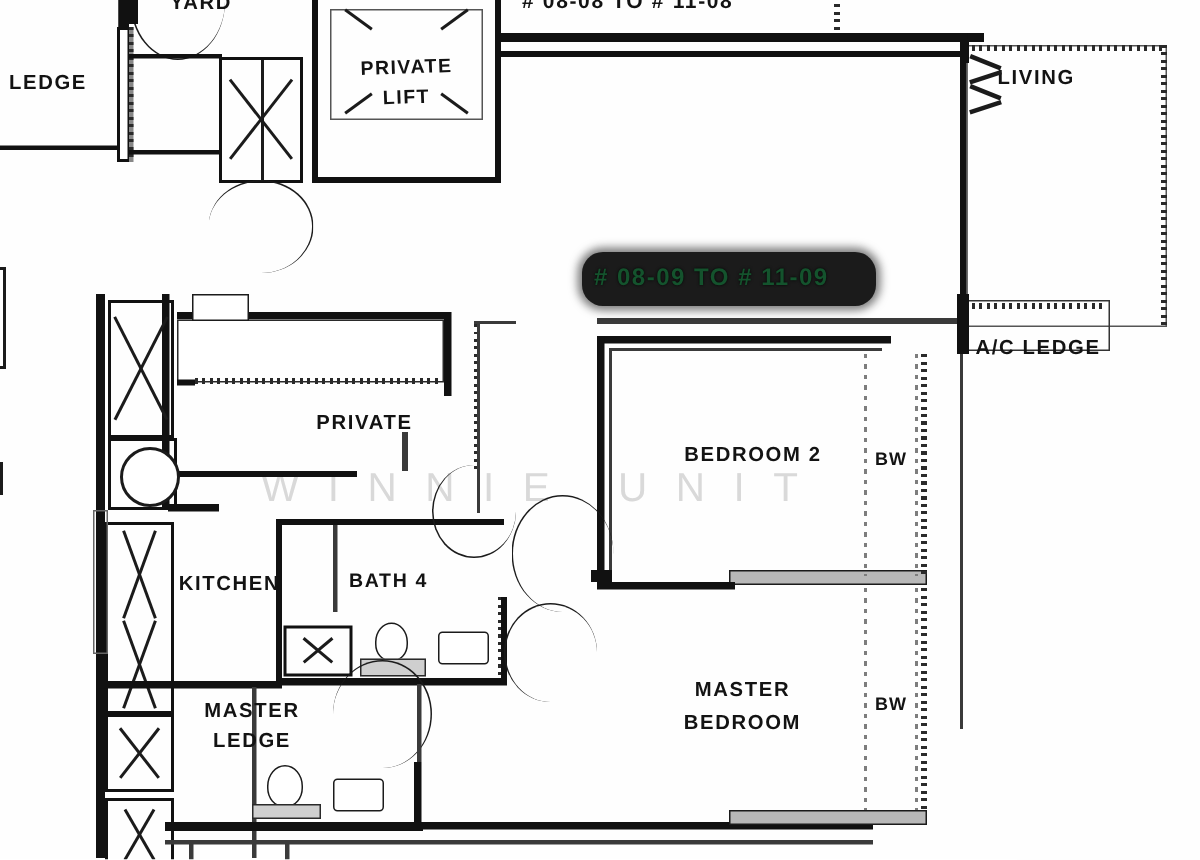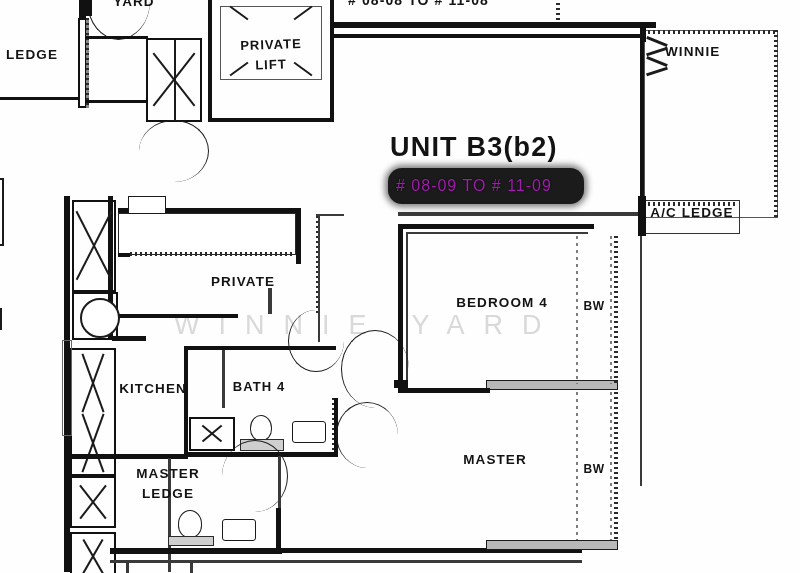--- a/index.html
+++ b/index.html
@@ -66,22 +66,22 @@
   }
   
   .redaction {
     position: absolute;
     background: #1b1b1b;
     border-radius: 14px;
     box-shadow: 0 0 6px 3px rgba(20,20,20,0.55);
   }
   .redaction-text {
     position: absolute;
-    color: #a21caf;
-    font-weight: 400;
+    color: #14532d;
+    font-weight: 700;
     font-size: 16px;
     letter-spacing: 1px;
     white-space: nowrap;
     text-shadow: 0 0 2px rgba(0,0,0,0.9);
   }
   
   .xbox {
     position: absolute;
     border: 2px solid #111111;
     box-sizing: border-box;
@@ -162,21 +162,21 @@
     background: #b8b8b8;
     border: 1.5px solid #1b1b1b;
     box-sizing: border-box;
   }
 </style>
 </head>
 <body>
 
 <div id="plan">
 
-  <div class="watermark" style="left:174px; top:310px;">WINNIE YARD</div>
+  <div class="watermark" style="left:174px; top:310px;">WINNIE UNIT</div>
 
   <div class="room-outline" style="left:-30px; top:-8px; width:112px; height:108px; border-width:3px;"></div>
   <div class="lbl lbl-room" style="left:0px; top:47px; width:64px;">LEDGE</div>
 
   <div class="wall" style="left:79px; top:-6px; width:7px; height:24px;"></div>
   <div class="room-outline" style="left:78px; top:18px; width:9px; height:90px; border-width:2px; background:#ffffff;"></div>
   <div class="wall-hair" style="left:86px; top:18px; width:3px; height:90px; background-image:repeating-linear-gradient(to bottom,#2a2a2a 0 2px,transparent 2px,transparent 5px);"></div>
 
   <div class="lbl lbl-room" style="left:102px; top:-6px; width:64px;">YARD</div>
 
@@ -213,37 +213,36 @@
 
 
   <div class="wall" style="left:640px; top:22px; width:5px; height:194px;"></div>
   <div class="wall-thin" style="left:398px; top:212px; width:246px; height:4px;"></div>
 
   <div class="hatch-v" style="left:556px; top:-2px; width:4px; height:24px;"></div>
 
   <div class="room-outline-thin" style="left:644px; top:30px; width:134px; height:188px; border-width:1.5px; border-color:#555;"></div>
   <div class="hatch-h" style="left:648px; top:30px; width:128px; height:4px;"></div>
   <div class="hatch-v" style="left:774px; top:30px; width:4px; height:188px;"></div>
-  <div class="lbl lbl-room" style="left:665px; top:44px; width:96px; text-align:left;">WINNIE</div>
+  <div class="lbl lbl-room" style="left:665px; top:44px; width:96px; text-align:left;">LIVING</div>
 
   <div style="position:absolute;left:646px;top:38px;width:24px;height:42px;">
     <div style="position:absolute;left:0;top:2px;width:22px;height:3px;background:#1b1b1b;transform:rotate(22deg);"></div>
     <div style="position:absolute;left:0;top:12px;width:22px;height:3px;background:#1b1b1b;transform:rotate(-18deg);"></div>
     <div style="position:absolute;left:0;top:22px;width:22px;height:3px;background:#1b1b1b;transform:rotate(22deg);"></div>
     <div style="position:absolute;left:0;top:32px;width:22px;height:3px;background:#1b1b1b;transform:rotate(-18deg);"></div>
   </div>
 
   <div class="wall" style="left:640px; top:26px; width:6px; height:16px;"></div>
 
   <div class="room-outline-thin" style="left:644px; top:200px; width:96px; height:34px; border-width:1.6px; border-color:#333;"></div>
   <div class="hatch-h" style="left:648px; top:202px; width:88px; height:4px;"></div>
-  <div class="lbl lbl-room" style="left:648px; top:205px; width:88px;">A/C LEDGE</div>
+  <div class="lbl lbl-room" style="left:648px; top:224px; width:88px;">A/C LEDGE</div>
   <div class="wall" style="left:638px; top:196px; width:8px; height:40px;"></div>
 
-  <div class="lbl lbl-unit" style="left:390px; top:132px; width:220px; text-align:left;">UNIT B3(b2)</div>
   <div class="redaction" style="left:388px; top:168px; width:196px; height:36px;"></div>
   <div class="redaction-text" style="left:396px; top:177px;"># 08-09 TO # 11-09</div>
 
   <div class="wall" style="left:118px; top:208px; width:182px; height:5px;"></div>
   <div class="wall" style="left:296px; top:208px; width:5px; height:56px;"></div>
   <div class="counter" style="left:118px; top:213px; width:178px; height:42px; background:#ffffff;"></div>
   <div class="hatch-h" style="left:130px; top:252px; width:164px; height:4px;"></div>
   <div class="wall" style="left:118px; top:253px; width:12px; height:4px;"></div>
   <div class="lbl lbl-room" style="left:203px; top:274px; width:80px;">PRIVATE</div>
   <div class="wall-thin" style="left:268px; top:288px; width:4px; height:26px;"></div>
@@ -253,21 +252,21 @@
 
   <div class="hatch-v" style="left:316px; top:216px; width:4px; height:100px;"></div>
   <div class="wall-thin" style="left:318px; top:216px; width:2px; height:126px;"></div>
   <div class="wall-thin" style="left:316px; top:214px; width:28px; height:2px;"></div>
 
   <div class="wall" style="left:398px; top:224px; width:196px; height:5px;"></div>
   <div class="wall" style="left:398px; top:224px; width:5px; height:164px;"></div>
   <div class="wall-thin" style="left:406px; top:232px; width:182px; height:2px;"></div>
   <div class="wall-thin" style="left:406px; top:232px; width:2px; height:150px;"></div>
 
-  <div class="lbl lbl-room" style="left:440px; top:295px; width:124px;">BEDROOM 4</div>
+  <div class="lbl lbl-room" style="left:440px; top:295px; width:124px;">BEDROOM 2</div>
 
   <div class="swing swing-tl" style="left:341px; top:330px; width:68px; height:78px; border-width:1.8px;"></div>
   <div class="wall" style="left:394px; top:380px; width:14px; height:8px;"></div>
 
   <div class="slab-bar" style="left:486px; top:380px; width:132px; height:10px;"></div>
   <div class="wall" style="left:398px; top:388px; width:92px; height:5px;"></div>
 
   <div class="dash-v" style="left:576px; top:236px; width:2px; height:148px;"></div>
   <div class="dash-v" style="left:610px; top:236px; width:2px; height:148px;"></div>
   <div class="hatch-v" style="left:614px; top:236px; width:4px; height:148px;"></div>
@@ -345,20 +344,21 @@
   <div class="fixture-oval" style="left:178px; top:510px; width:24px; height:28px;"></div>
   <div class="counter" style="left:168px; top:536px; width:46px; height:10px;"></div>
   <div class="fixture-rect" style="left:222px; top:519px; width:34px; height:22px; border-radius:3px;"></div>
 
   <div class="swing swing-tr" style="left:222px; top:440px; width:66px; height:72px; border-width:1.8px;"></div>
   <div class="wall-thin" style="left:278px; top:456px; width:3px; height:52px;"></div>
   <div class="wall" style="left:276px; top:508px; width:5px; height:42px;"></div>
   <div class="wall" style="left:110px; top:548px; width:172px; height:6px;"></div>
 
   <div class="lbl lbl-room" style="left:430px; top:452px; width:130px;">MASTER</div>
+  <div class="lbl lbl-room" style="left:430px; top:474px; width:130px;">BEDROOM</div>
   <div class="wall" style="left:282px; top:548px; width:300px; height:5px;"></div>
   <div class="wall-thin" style="left:110px; top:560px; width:472px; height:3px;"></div>
   <div class="slab-bar" style="left:486px; top:540px; width:132px; height:10px;"></div>
 
   <div class="wall-thin" style="left:126px; top:562px; width:3px; height:14px;"></div>
   <div class="wall-thin" style="left:190px; top:562px; width:3px; height:14px;"></div>
 
 </div>
 
 </body></html>

